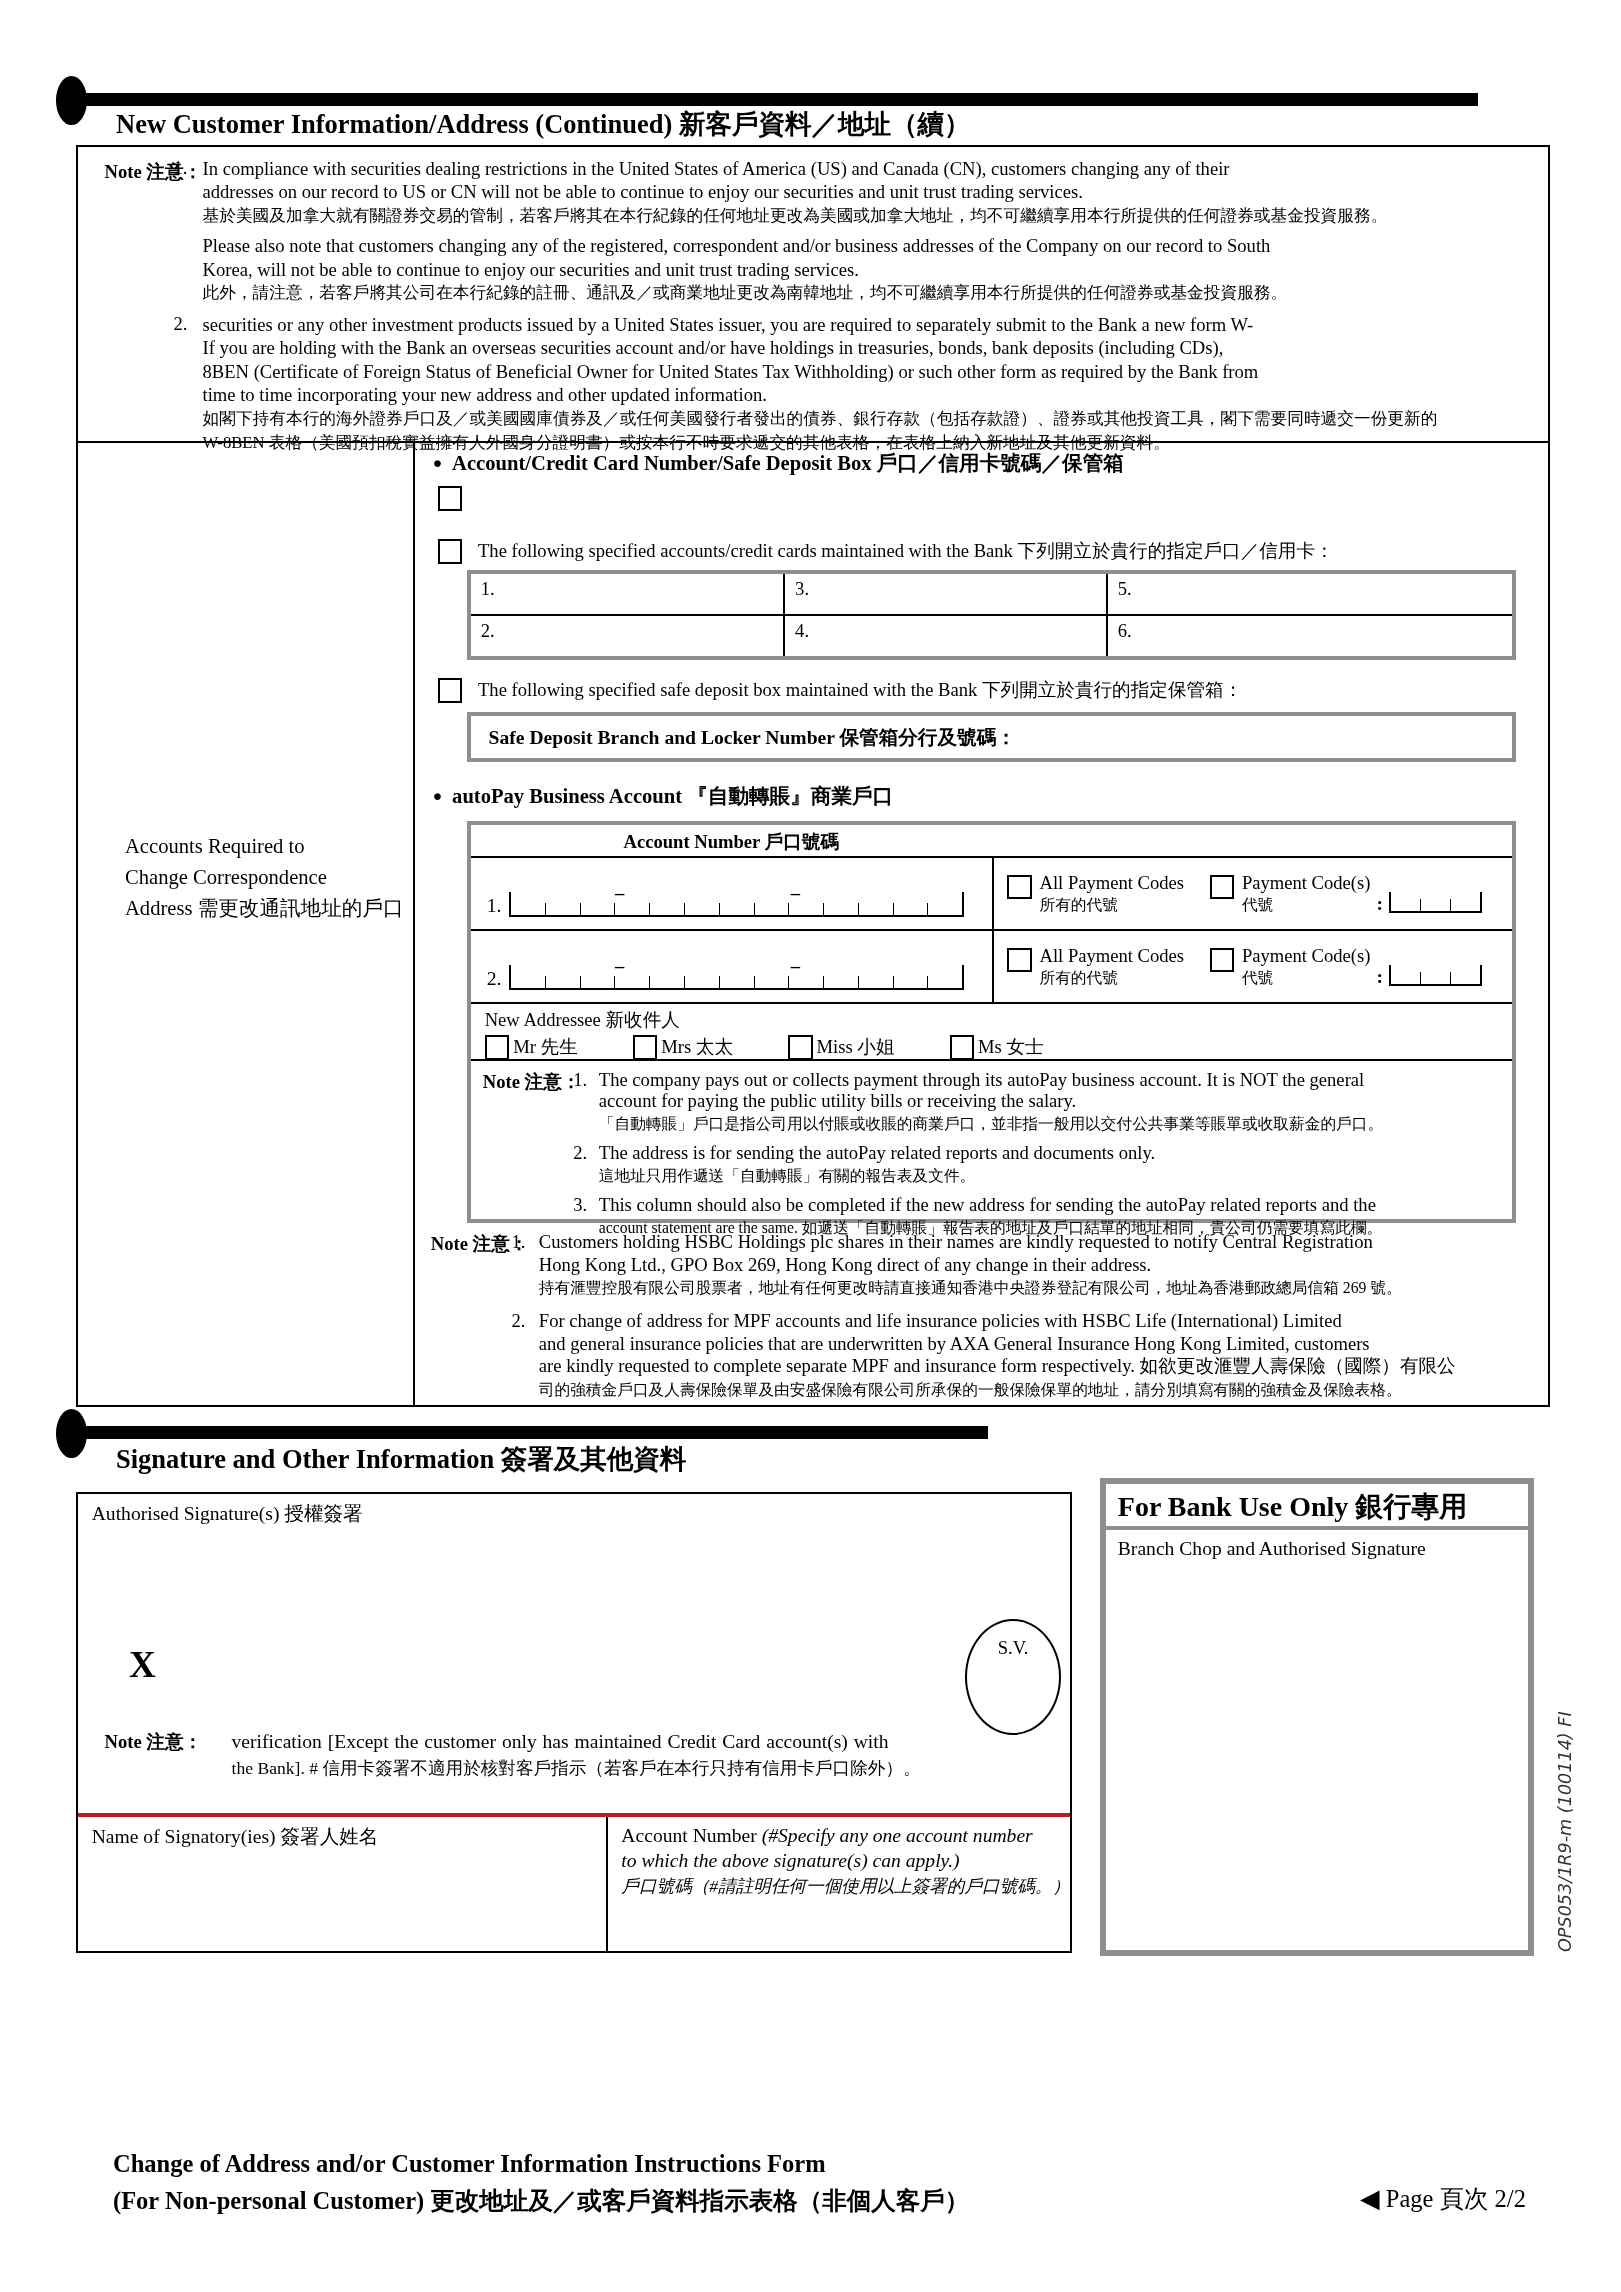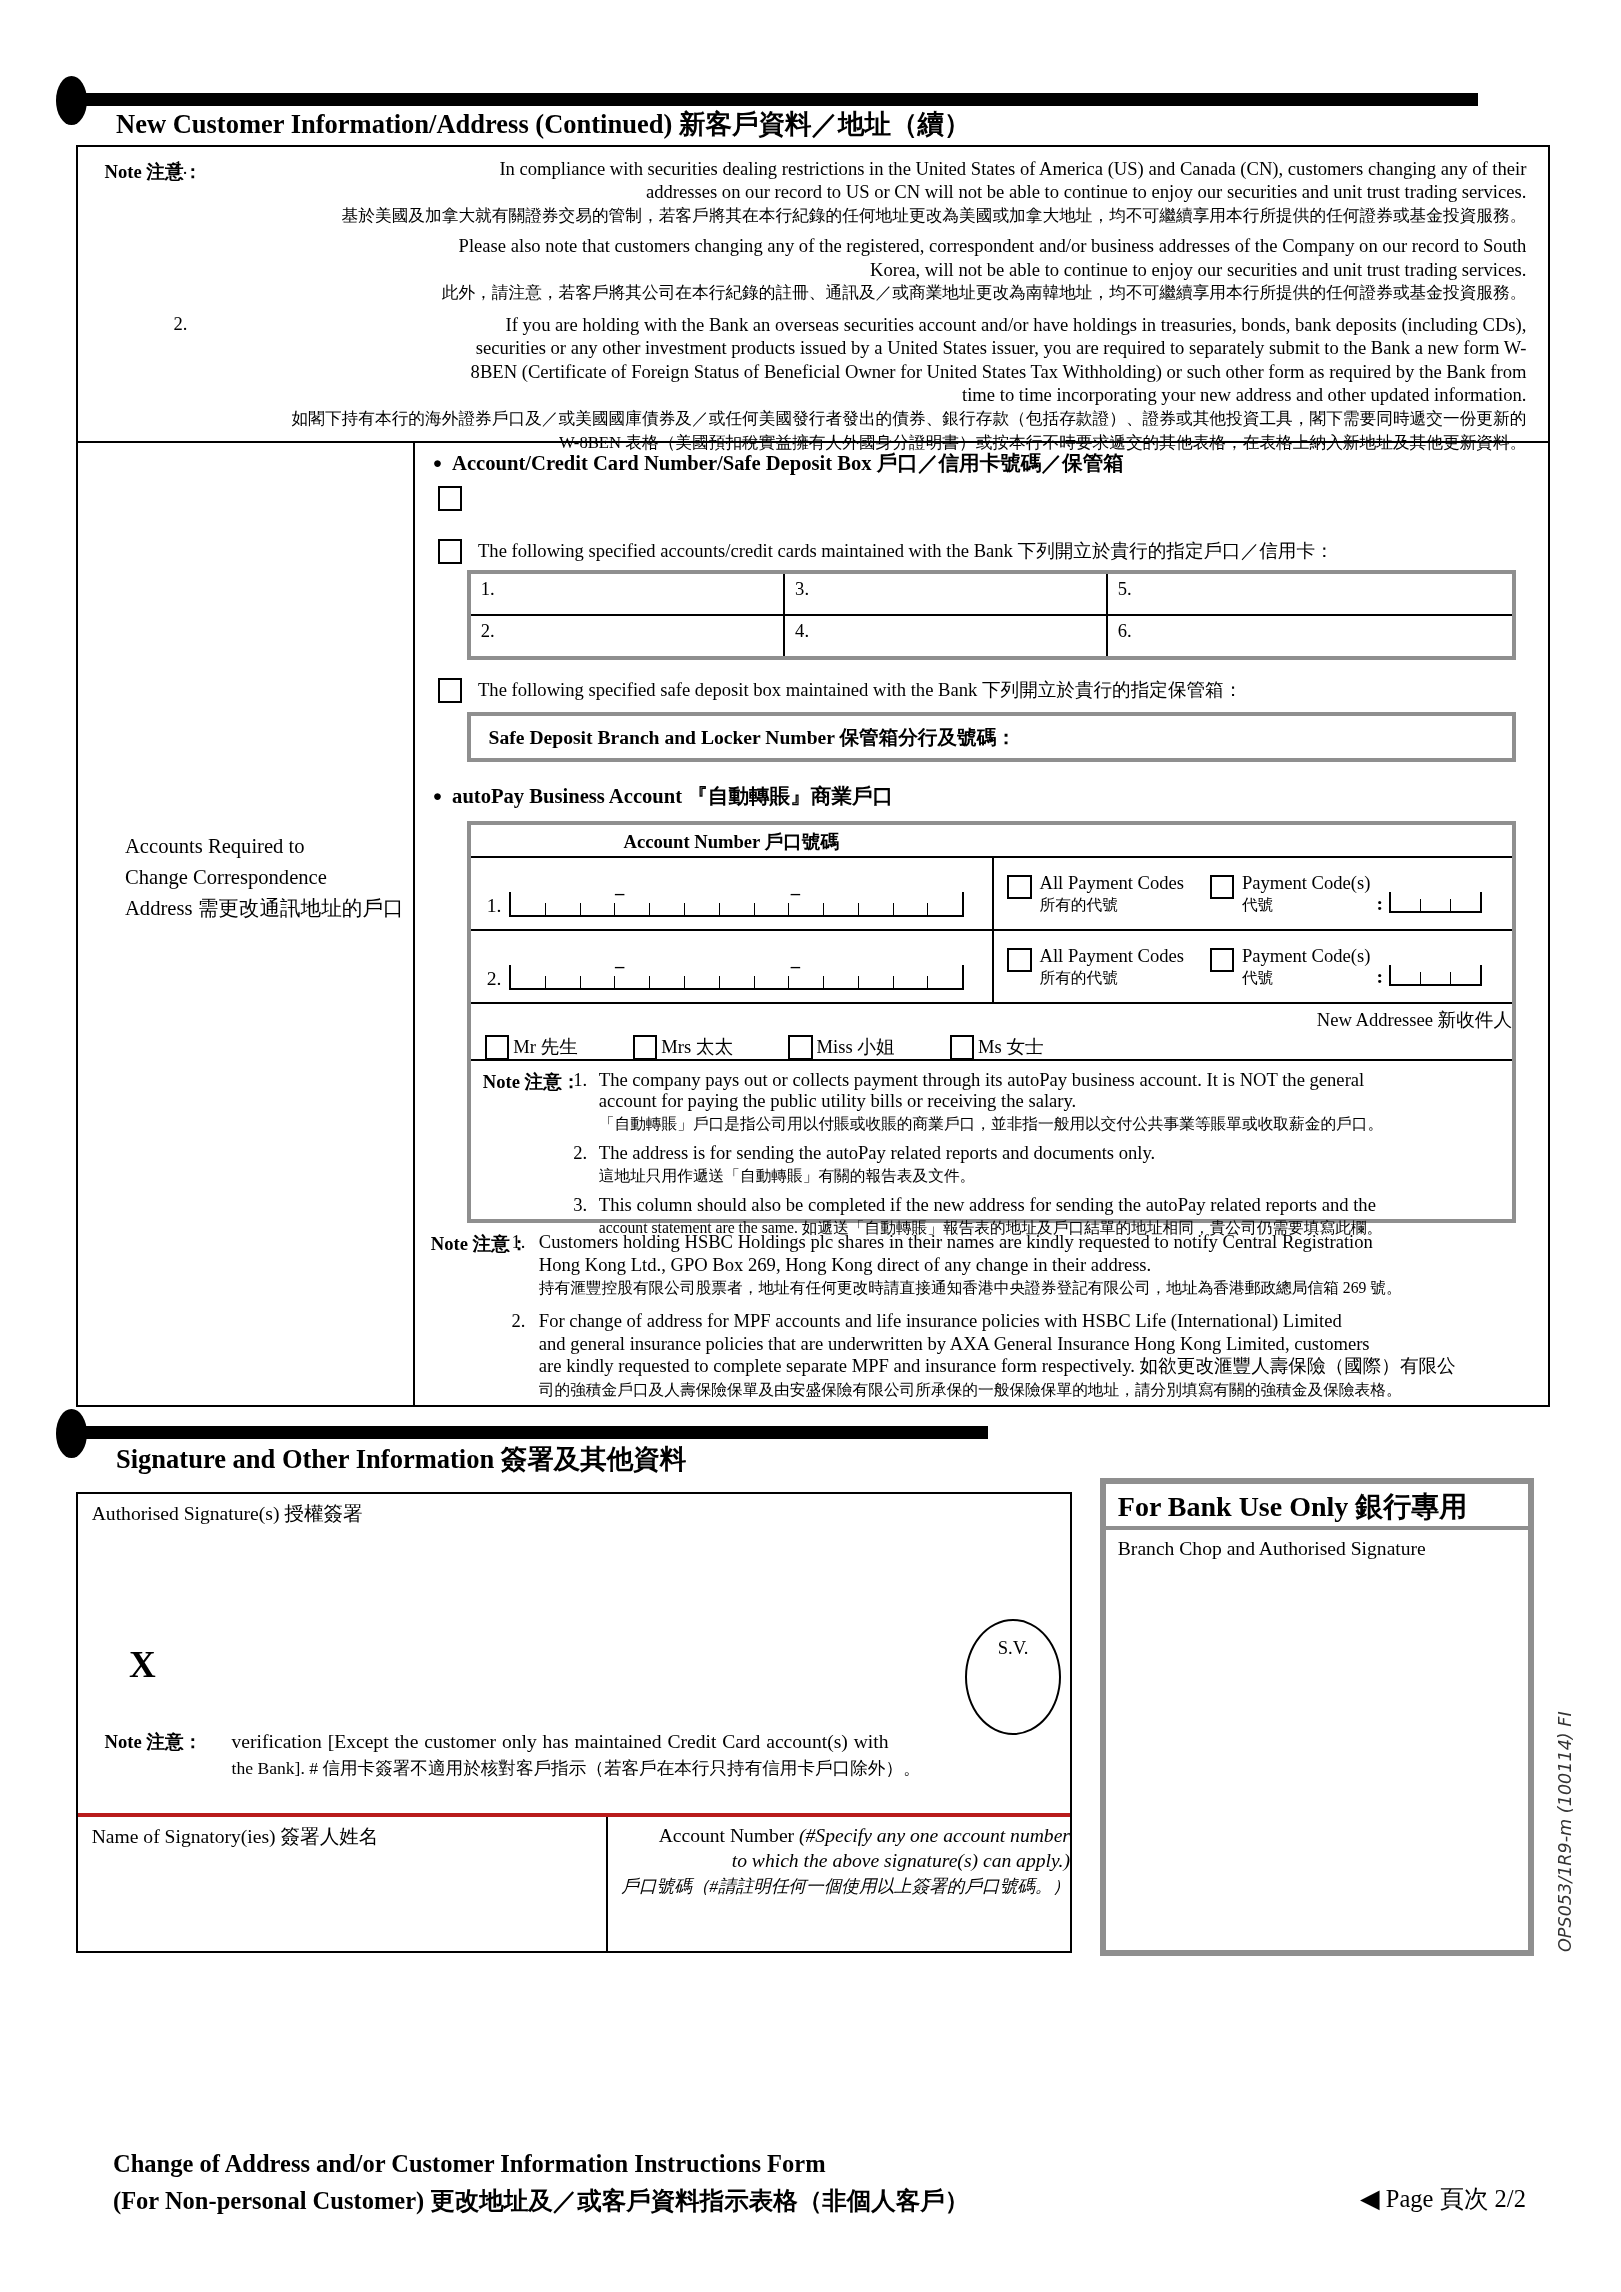--- a/index.html
+++ b/index.html
@@ -15,21 +15,21 @@
   .sec-bar{position:absolute;height:12.7px;background:#000;}
   .sec-title{position:absolute;font-weight:bold;font-size:26.5px;white-space:nowrap;}
   
   .outer-box{position:absolute;left:76px;top:145px;width:1474px;height:1262px;border:2.9px solid #000;box-sizing:border-box;}
   .hdiv{position:absolute;left:0;right:0;top:294px;border-top:2px solid #000;}
   .vdiv{position:absolute;left:335px;top:294px;bottom:0;border-left:2px solid #000;}
   
   .en{font-size:18.6px;line-height:23.5px;}
   .cjk{font-size:16.7px;line-height:24.5px;}
   .note-lbl{font-weight:bold;font-size:18.6px;}
-  .ln{white-space:nowrap;text-align:right;}
+  .ln{white-space:nowrap;}
   
   .cb{display:inline-block;width:24.5px;height:24.5px;border:2.9px solid #000;box-sizing:border-box;background:#fff;vertical-align:top;}
   
   .gframe{border:4.9px solid #8f8f8f;box-sizing:border-box;background:#fff;}
   
   .acct-table{position:absolute;left:44px;top:129px;width:1049px;height:90px;}
   .acct-table .row{display:flex;height:40px;}
   .acct-table .row+.row{border-top:2px solid #000;}
   .acct-cell{box-sizing:border-box;padding:3.9px 0 0 9.8px;font-size:18.6px;}
   .acct-cell+.acct-cell{border-left:2px solid #000;}
@@ -107,22 +107,22 @@
       <span class="tn-num">1.</span>
       <div class="en ln">In compliance with securities dealing restrictions in the United States of America (US) and Canada (CN), customers changing any of their</div>
       <div class="en ln">addresses on our record to US or CN will not be able to continue to enjoy our securities and unit trust trading services.</div>
       <div class="cjk ln">基於美國及加拿大就有關證券交易的管制，若客戶將其在本行紀錄的任何地址更改為美國或加拿大地址，均不可繼續享用本行所提供的任何證券或基金投資服務。</div>
       <div class="en ln" style="margin-top:5.9px;">Please also note that customers changing any of the registered, correspondent and/or business addresses of the Company on our record to South</div>
       <div class="en ln">Korea, will not be able to continue to enjoy our securities and unit trust trading services.</div>
       <div class="cjk ln">此外，請注意，若客戶將其公司在本行紀錄的註冊、通訊及／或商業地址更改為南韓地址，均不可繼續享用本行所提供的任何證券或基金投資服務。</div>
     </div>
     <div class="tn-item" style="margin-top:6.9px;">
       <span class="tn-num">2.</span>
+      <div class="en ln">securities or any other investment products issued by a United States issuer, you are required to separately submit to the Bank a new form W-</div>
       <div class="en ln">If you are holding with the Bank an overseas securities account and/or have holdings in treasuries, bonds, bank deposits (including CDs),</div>
-      <div class="en ln">securities or any other investment products issued by a United States issuer, you are required to separately submit to the Bank a new form W-</div>
       <div class="en ln">8BEN (Certificate of Foreign Status of Beneficial Owner for United States Tax Withholding) or such other form as required by the Bank from</div>
       <div class="en ln">time to time incorporating your new address and other updated information.</div>
       <div class="cjk ln">如閣下持有本行的海外證券戶口及／或美國國庫債券及／或任何美國發行者發出的債券、銀行存款（包括存款證）、證券或其他投資工具，閣下需要同時遞交一份更新的</div>
       <div class="cjk ln">W-8BEN 表格（美國預扣稅實益擁有人外國身分證明書）或按本行不時要求遞交的其他表格，在表格上納入新地址及其他更新資料。</div>
     </div>
   </div>
 
   <div class="hdiv"></div>
   <div class="vdiv"></div>
 

